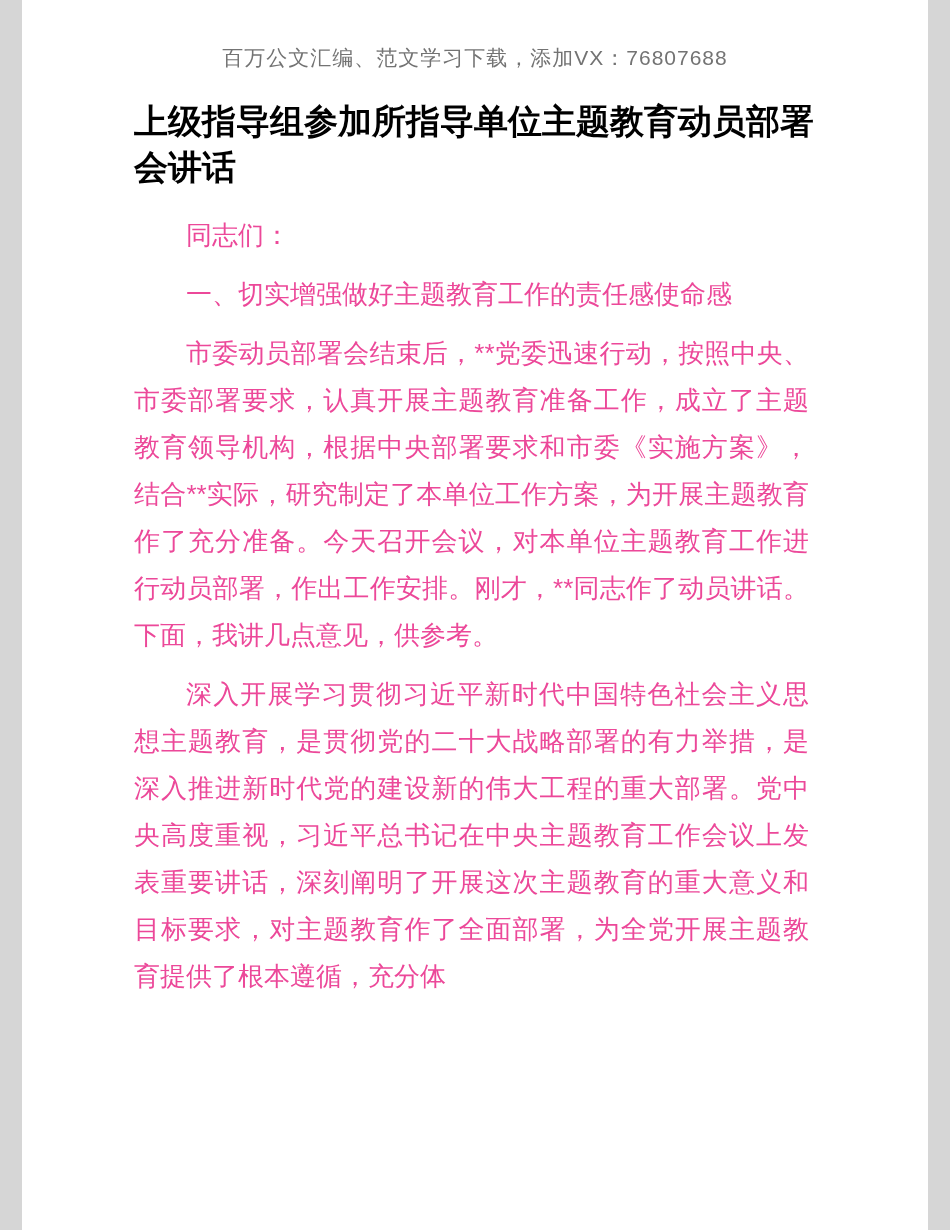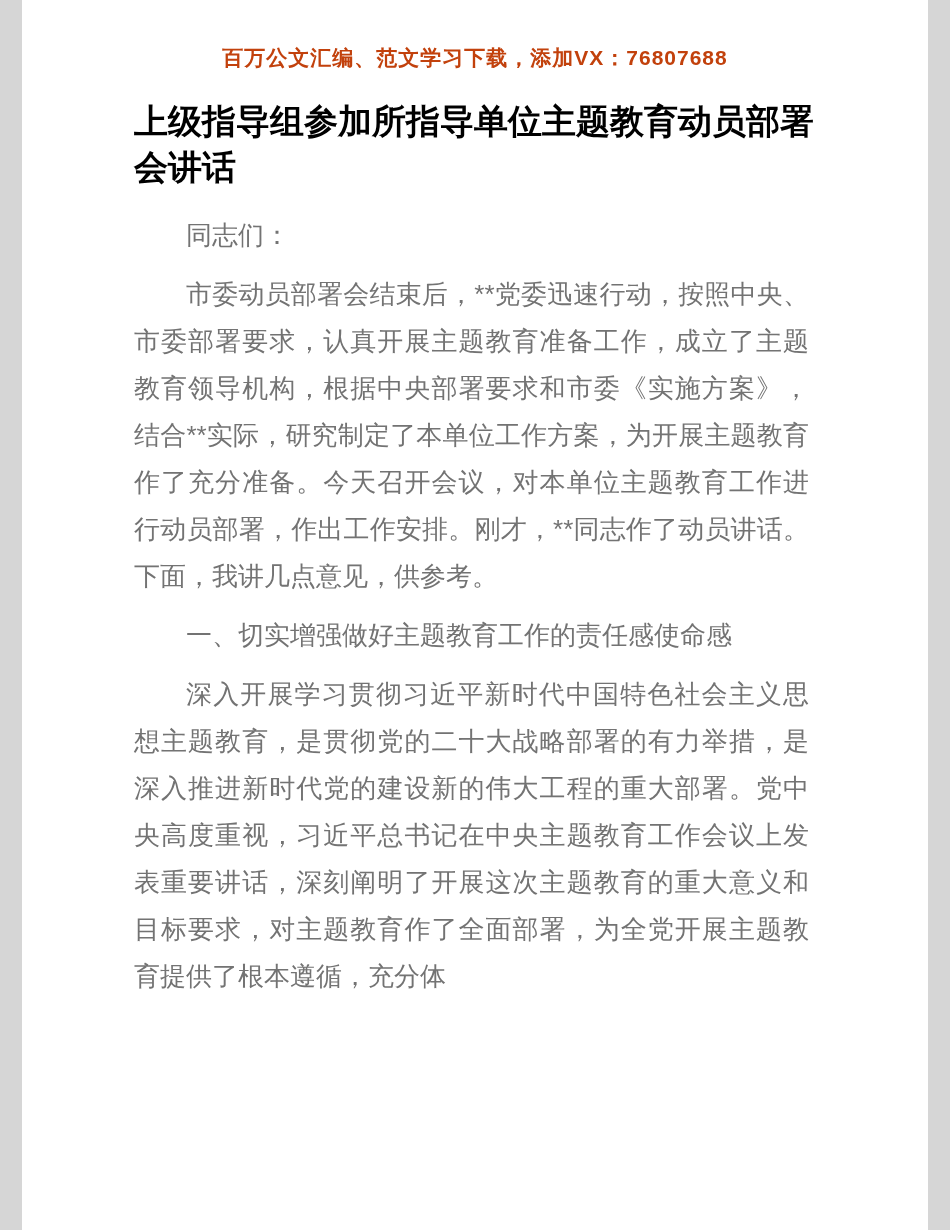--- a/index.html
+++ b/index.html
@@ -20,37 +20,37 @@
     background: #ffffff;
     box-sizing: border-box;
     padding-top: 44px;
     overflow: hidden;
   }
   .content {
     width: 682px;
     margin: 0 auto;
   }
   .watermark {
-    color: #c2410c;
+    color: #737373;
     font-size: 21px;
     text-align: center;
     letter-spacing: 1px;
     margin: 0 0 26px 0;
-    font-weight: 700;
+    font-weight: 400;
   }
   .doc-title {
     color: #000000;
     font-size: 34px;
     font-weight: 700;
     line-height: 46px;
     margin: 0 auto 22px auto;
     width: 682px;
   }
   .para {
-    color: #737373;
+    color: #ec4899;
     font-size: 26px;
     line-height: 47px;
     text-align: justify;
     text-indent: 2em;
     margin: 0 7px 12px 0;
     word-break: break-all;
   }
   .para.section-heading {
     font-weight: 400;
   }
@@ -60,19 +60,19 @@
 
 <div class="page">
   <div class="watermark">百万公文汇编、范文学习下载，添加VX：76807688</div>
 
   <h1 class="doc-title">上级指导组参加所指导单位主题教育动员部署会讲话</h1>
 
   <div class="content">
     <p class="para">同志们：</p>
 
 
+    <p class="para section-heading">一、切实增强做好主题教育工作的责任感使命感</p>
+
     <p class="para">市委动员部署会结束后，**党委迅速行动，按照中央、市委部署要求，认真开展主题教育准备工作，成立了主题教育领导机构，根据中央部署要求和市委《实施方案》，结合**实际，研究制定了本单位工作方案，为开展主题教育作了充分准备。今天召开会议，对本单位主题教育工作进行动员部署，作出工作安排。刚才，**同志作了动员讲话。下面，我讲几点意见，供参考。</p>
-
-    <p class="para section-heading">一、切实增强做好主题教育工作的责任感使命感</p>
 
     <p class="para">深入开展学习贯彻习近平新时代中国特色社会主义思想主题教育，是贯彻党的二十大战略部署的有力举措，是深入推进新时代党的建设新的伟大工程的重大部署。党中央高度重视，习近平总书记在中央主题教育工作会议上发表重要讲话，深刻阐明了开展这次主题教育的重大意义和目标要求，对主题教育作了全面部署，为全党开展主题教育提供了根本遵循，充分体</p>
   </div>
 </div>
 
 </body></html>

